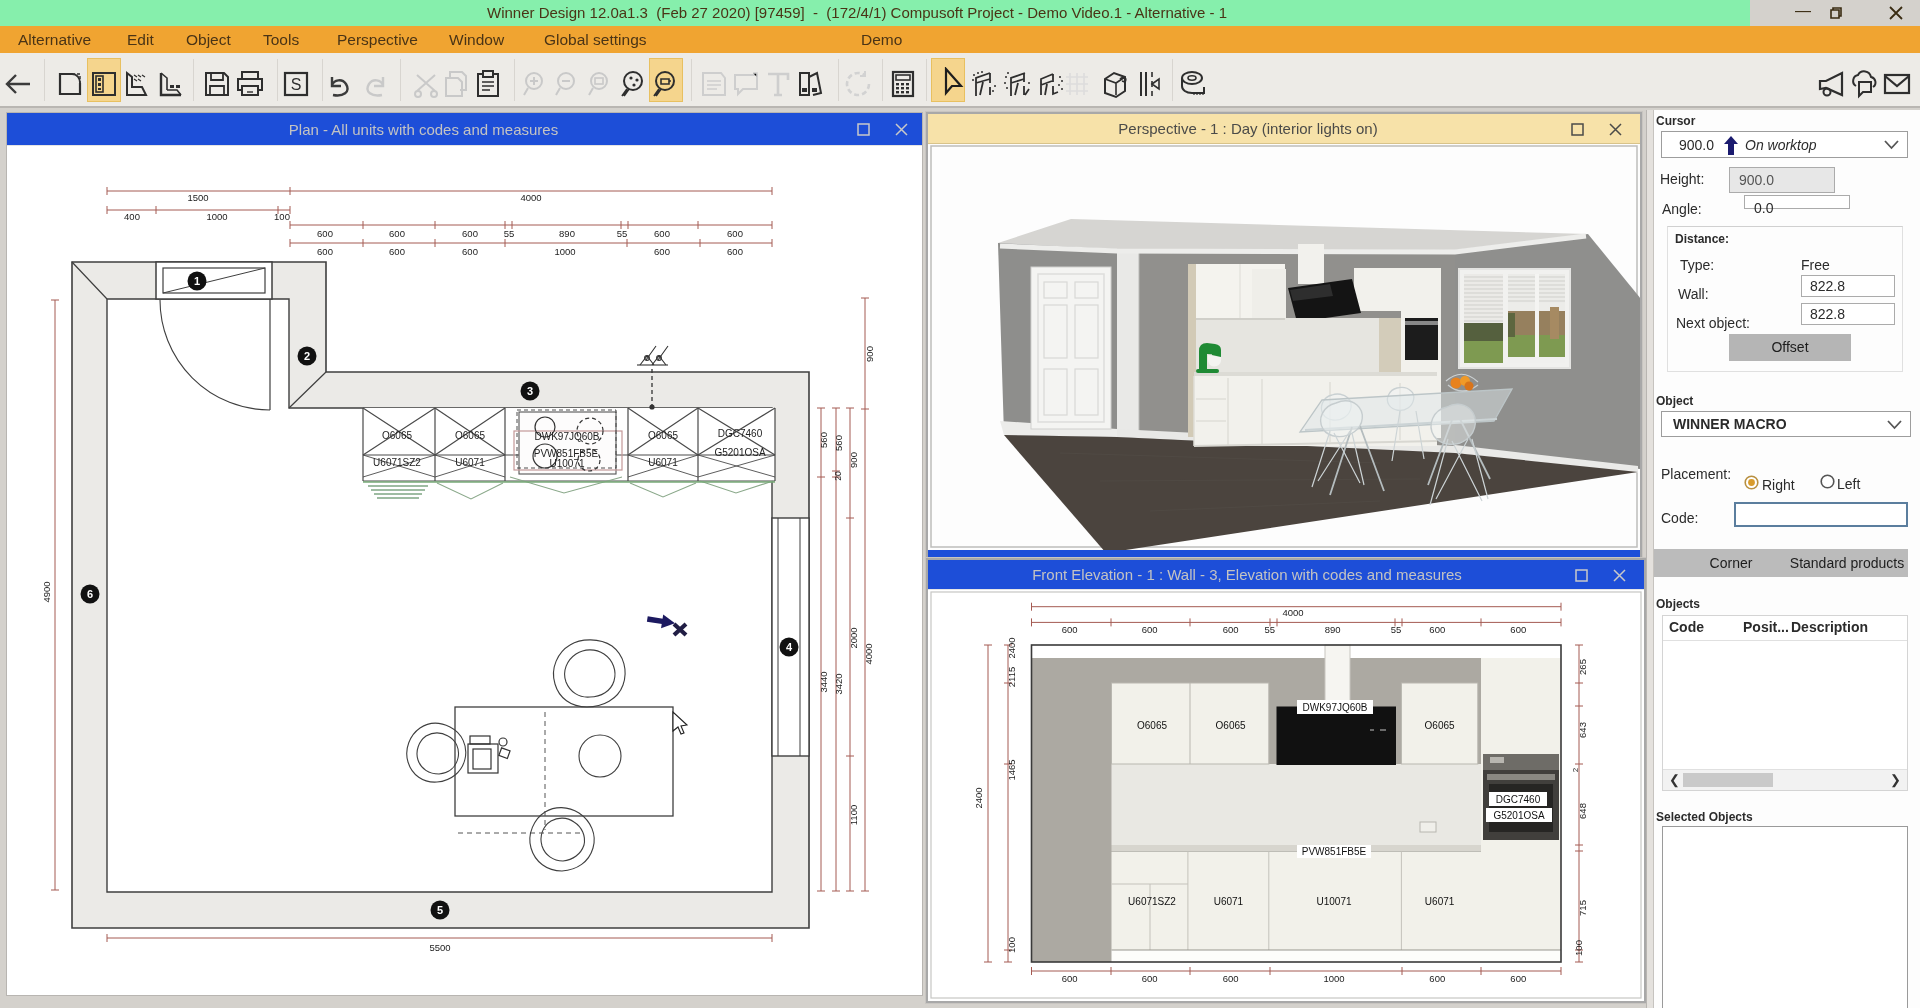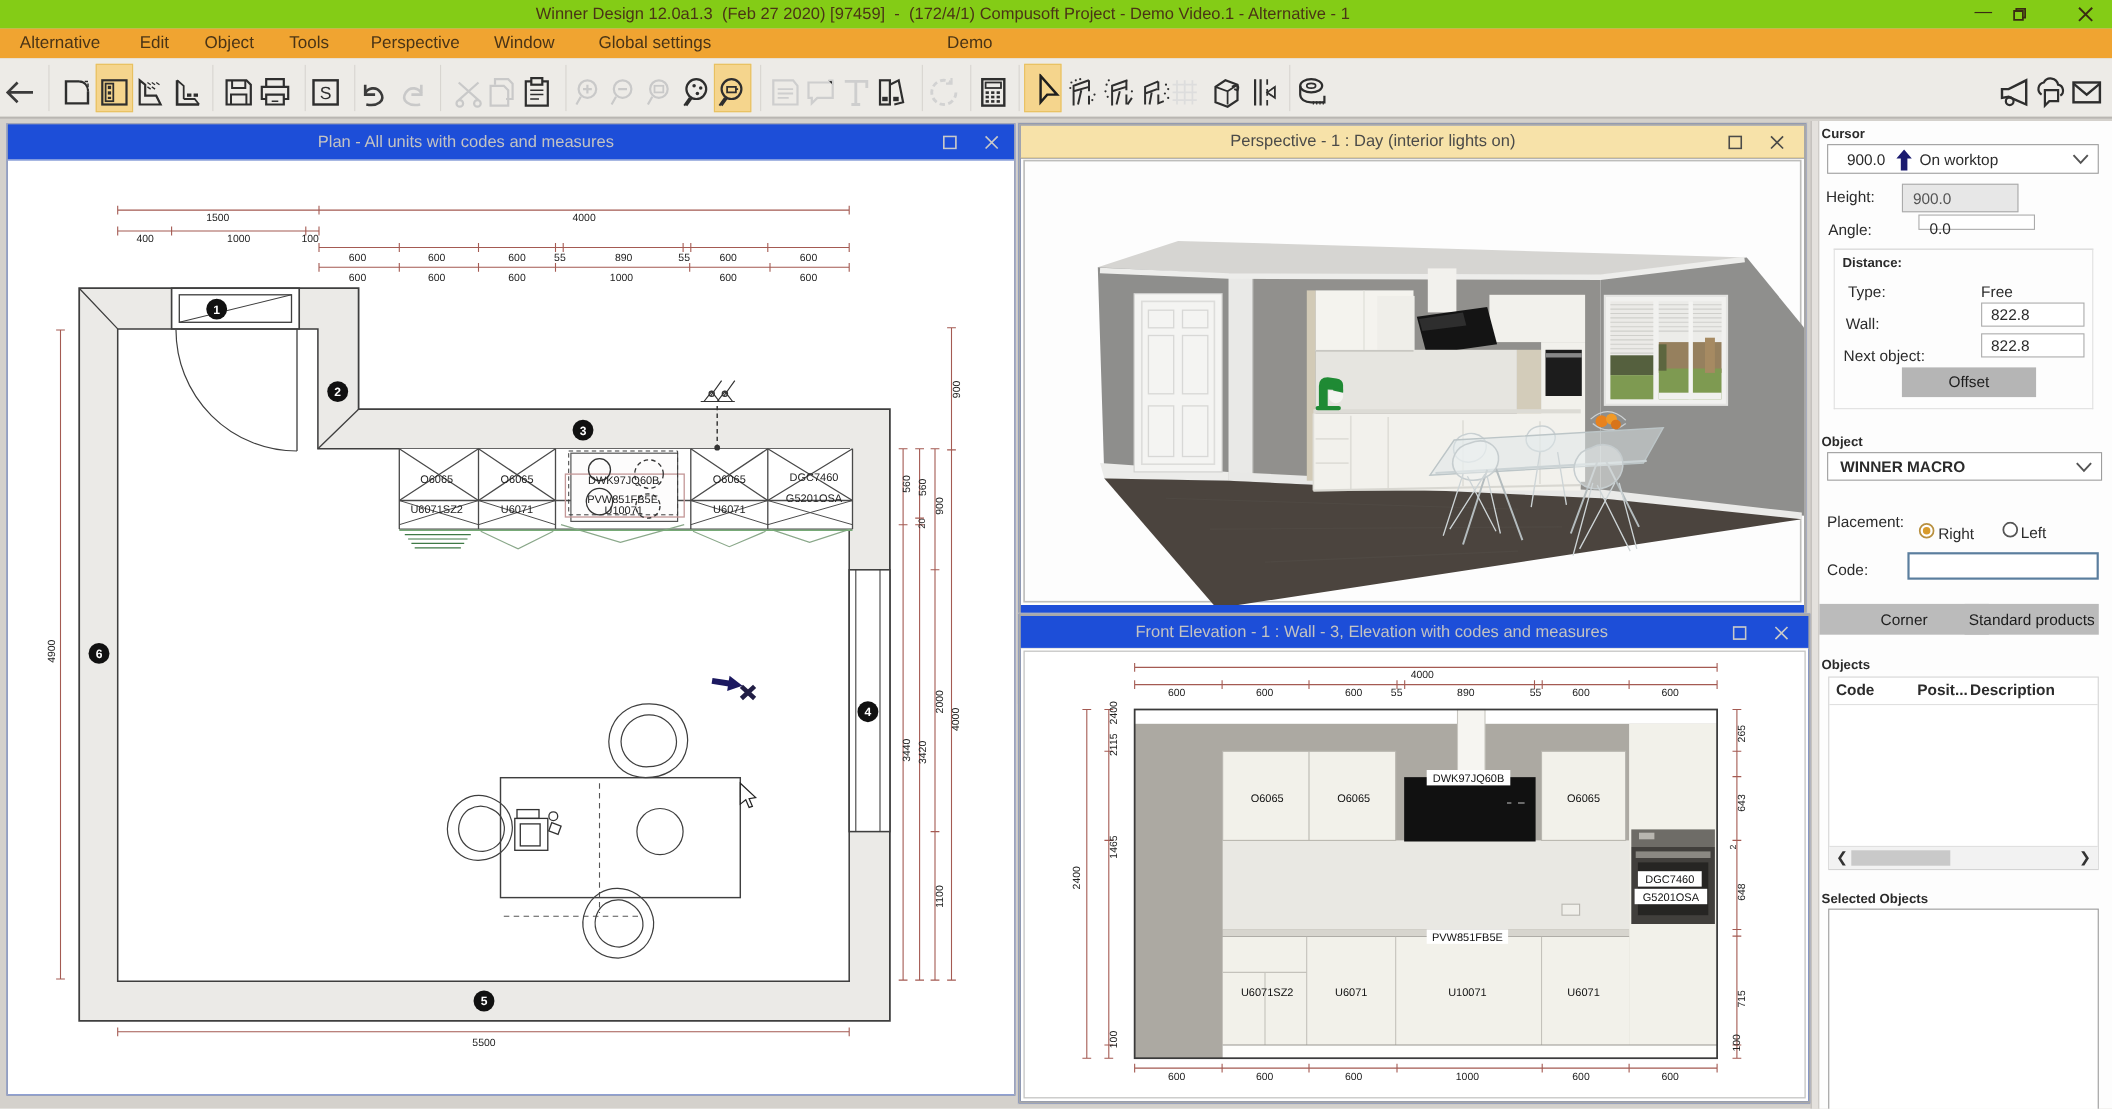--- a/index.html
+++ b/index.html
@@ -1,19 +1,19 @@
 <!DOCTYPE html>
 <html><head>
 <meta charset="utf-8">
 <style>
   * { margin:0; padding:0; box-sizing:border-box; }
   html,body { width:1920px; height:1008px; overflow:hidden; font-family:"Liberation Sans", sans-serif; }
   .abs { position:absolute; }
   #root { position:relative; width:1920px; height:1008px; background:#D4D1CC; }
-  #titlebar { left:0; top:0; width:1920px; height:26px; background:#84cc16; color:#4a3416; font-size:15px; }
+  #titlebar { left:0; top:0; width:1750px; height:26px; background:#86efac; color:#4a3416; font-size:15px; }
   #menubar { left:0; top:26px; width:1920px; height:27px; background:#F0A431; color:#4a3416; font-size:15.5px; }
   .menuitem { position:absolute; top:5px; }
   #toolbar { left:0; top:53px; width:1920px; height:55px; background:#EDEBE7; border-bottom:2px solid #b9b6b2; }
   .tsep { position:absolute; top:6px; width:1px; height:42px; background:#d8d5d0; }
   .tbtn { position:absolute; top:5px; width:34px; height:44px; }
   .tbtn.hl { background:#F5D58D; border:1px solid #e8c060; }
   .win { position:absolute; background:#1d4ed8; border:2px solid #a5a5a5; box-shadow:0 0 0 1px #c8c5c1; }
   .wtitle { position:relative; width:100%; text-align:center; font-size:15px; }
   .panel-label { font-weight:bold; font-size:12px; color:#2b2b2b; }
 </style>
@@ -663,21 +663,21 @@
 
 <div class="abs" style="left:1646px;top:110px;width:8px;height:898px;background:#E4E1DD;border-left:1px solid #b8b5b1;border-right:1px solid #c6c3bf;"></div>
 
 <div class="abs" style="left:1654px;top:110px;width:266px;height:898px;background:#FDFDFD;font-size:14px;color:#2b2b2b;">
   <span class="panel-label abs" style="left:2px;top:4px;">Cursor</span>
   <div class="abs" style="left:7px;top:21px;width:247px;height:27px;border:1px solid #9d9d9d;background:#fff;">
     <span style="position:absolute;left:17px;top:5px;">900.0</span>
     <svg style="position:absolute;left:60px;top:3px;" width="18" height="21" viewBox="0 0 18 21">
           <path d="M9 1l7 8h-4v11H6V9H2z" fill="#1b1b6f"></path>
         </svg>
-    <span style="position:absolute;left:83px;top:5px;">On worktop</span>
+    <span style="position:absolute;left:83px;top:5px;font-style:italic;">On worktop</span>
     <svg style="position:absolute;right:8px;top:8px;" width="15" height="10" viewBox="0 0 15 10">
           <path d="M1 1l6.5 7L14 1" fill="none" stroke="#555" stroke-width="1.8"></path>
         </svg>
   </div>
   <span class="abs" style="left:6px;top:61px;">Height:</span>
   <div class="abs" style="left:75px;top:57px;width:106px;height:26px;border:1px solid #ababab;background:#E7E7E7;">
         <span style="position:absolute;left:9px;top:4px;color:#555;">900.0</span>
       </div>
   <span class="abs" style="left:8px;top:91px;">Angle:</span>
   <div class="abs" style="left:90px;top:85px;width:106px;height:14px;border:1px solid #ababab;background:#fff;">

